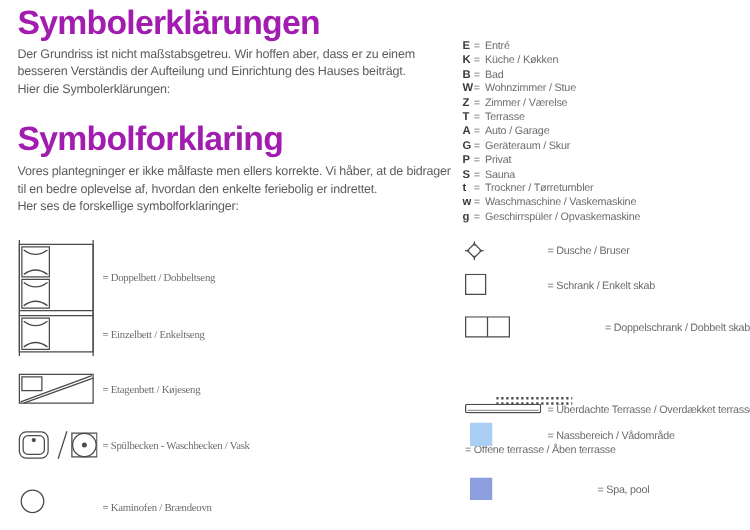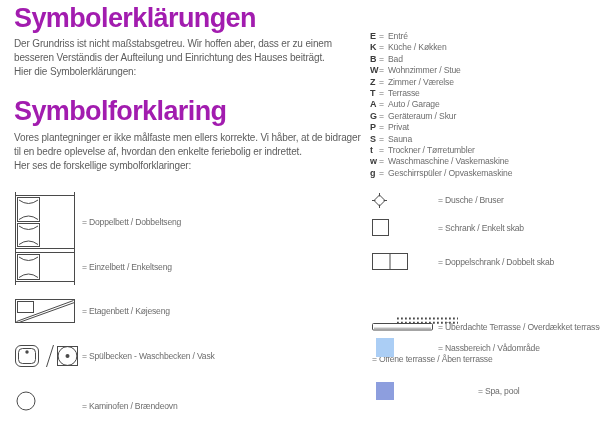--- a/index.html
+++ b/index.html
@@ -18,21 +18,21 @@
   }
   .para {
     position: absolute; left: 14px;
     font-size: 10px; color: #5d5d5d; letter-spacing: -0.15px;
   }
   .para div { white-space: nowrap; line-height: 14.2px; }
 
   
   .lrow {
     position: absolute; left: 14px;
-    display: flex; align-items: center;
+    display: flex; align-items: center; font-family: Liberation Serif, serif;
   }
   .lrow .sym { width: 68px; flex: 0 0 68px; display: flex; align-items: center; }
   .label {
     font-size: 8.6px; color: #6d6d6d; letter-spacing: -0.2px; white-space: nowrap;
   }
   svg { display: block; }
   svg .ln { stroke: #4a4a4a; stroke-width: 1; fill: none; }
   svg .fl { fill: #4a4a4a; stroke: none; }
 
   
@@ -218,21 +218,21 @@
 
   <div class="rrow" style="top:219px; height:18px;">
     <div class="sym">
       <svg width="18" height="18" viewBox="0 0 18 18">
         <rect class="ln" x="0.5" y="0.5" width="16" height="16"></rect>
       </svg>
     </div>
     <div class="label">= Schrank / Enkelt skab</div>
   </div>
 
-  <div class="rrow" style="top:253px; height:18px;">
+  <div class="rrow" style="top:253px; height:18px;gap:46px;">
     <div class="sym">
       <svg width="37" height="18" viewBox="0 0 37 18">
         <rect class="ln" x="0.5" y="0.5" width="35" height="16"></rect>
         <line class="ln" x1="18" y1="0.5" x2="18" y2="16.5"></line>
       </svg>
     </div>
     <div class="label">= Doppelschrank / Dobbelt skab</div>
   </div>
 
   <div class="rrow" style="top:288px; height:11px;flex-direction:column;">

